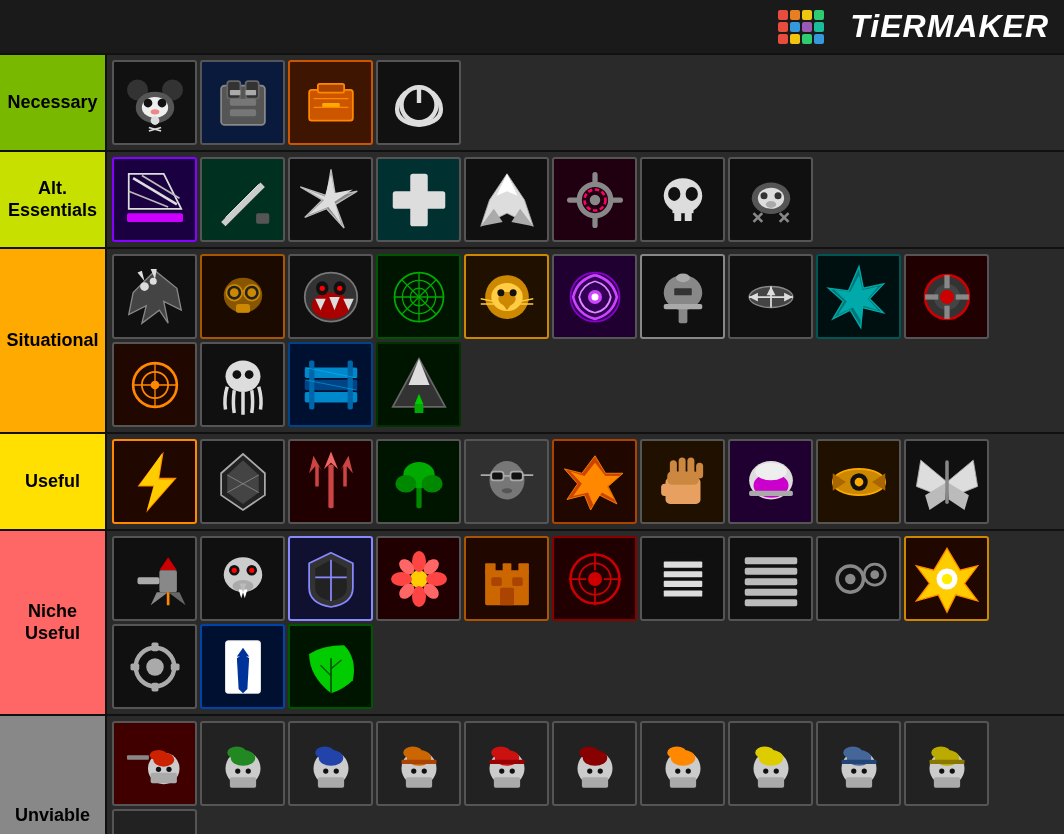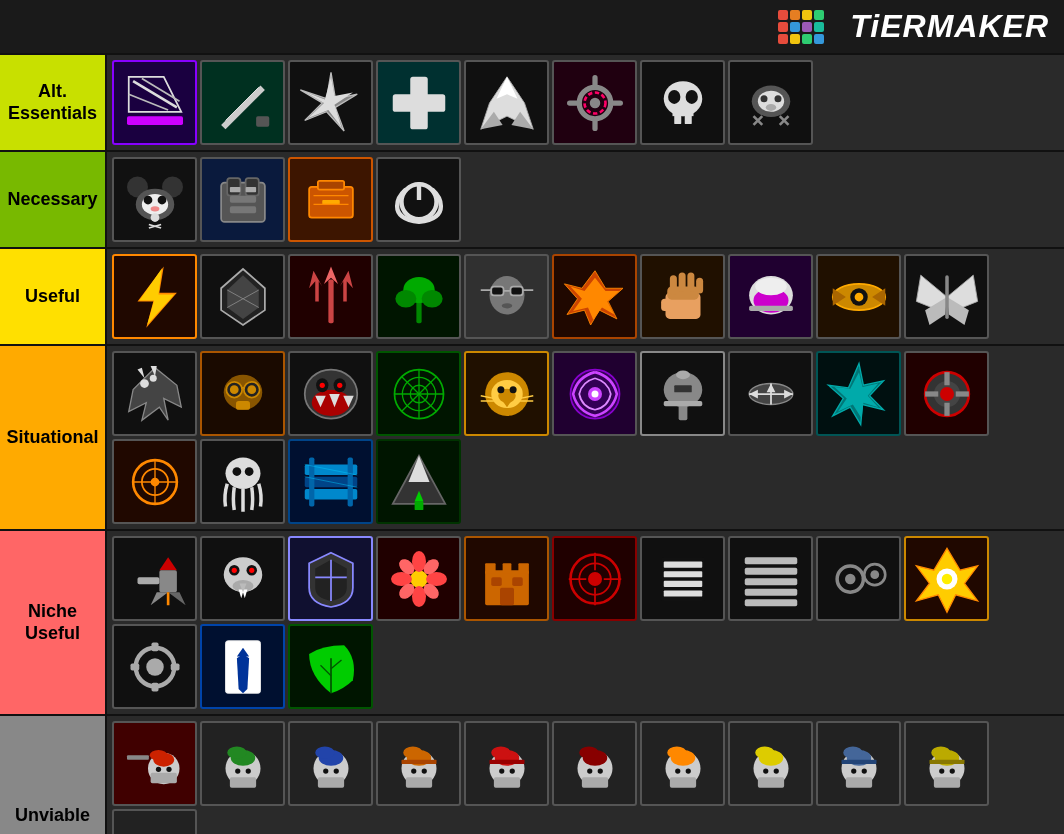--- a/index.html
+++ b/index.html
@@ -122,20 +122,76 @@
       <div class="logo-dot" style="background:#2ecc71;"></div>
       <div class="logo-dot" style="background:#3498db;"></div>
     </div>
     <div class="logo-text">TiERMAKER</div>
   </div>
 </div>
 
 <div>
 
   <div class="tier-row">
+    <div class="tier-label necessary">Necessary</div>
+    <div class="tier-content">
+
+      <div class="item-icon" style="background:#111;">
+        <svg viewBox="0 0 80 80">
+          <rect width="80" height="80" fill="#111"></rect>
+          <circle cx="20" cy="25" r="12" fill="#333"></circle>
+          <circle cx="60" cy="25" r="12" fill="#333"></circle>
+          <ellipse cx="40" cy="45" rx="22" ry="18" fill="#555"></ellipse>
+          <ellipse cx="40" cy="45" rx="15" ry="12" fill="#eee"></ellipse>
+          <circle cx="32" cy="40" r="5" fill="#111"></circle>
+          <circle cx="48" cy="40" r="5" fill="#111"></circle>
+          <ellipse cx="40" cy="50" rx="5" ry="3" fill="#e88"></ellipse>
+
+          <circle cx="40" cy="60" r="5" fill="#ddd"></circle>
+          <line x1="33" y1="68" x2="47" y2="72" stroke="#ddd" stroke-width="2"></line>
+          <line x1="47" y1="68" x2="33" y2="72" stroke="#ddd" stroke-width="2"></line>
+        </svg>
+      </div>
+
+      <div class="item-icon" style="background:#0a1a3d;">
+        <svg viewBox="0 0 80 80">
+          <rect width="80" height="80" fill="#0a1a3d"></rect>
+          <rect x="15" y="20" width="50" height="45" rx="4" fill="#555" stroke="#888" stroke-width="2"></rect>
+          <rect x="22" y="15" width="15" height="20" rx="3" fill="#333" stroke="#666" stroke-width="2"></rect>
+          <rect x="43" y="15" width="15" height="20" rx="3" fill="#333" stroke="#666" stroke-width="2"></rect>
+          <rect x="25" y="35" width="30" height="8" rx="2" fill="#777"></rect>
+          <rect x="25" y="47" width="30" height="8" rx="2" fill="#777"></rect>
+          <rect x="25" y="25" width="12" height="6" rx="1" fill="#aaa"></rect>
+          <rect x="43" y="25" width="12" height="6" rx="1" fill="#aaa"></rect>
+        </svg>
+      </div>
+
+      <div class="item-icon" style="background:#3d1500; border-color:#cc5500;">
+        <svg viewBox="0 0 80 80">
+          <rect width="80" height="80" fill="#3d1500"></rect>
+          <rect x="15" y="25" width="50" height="35" rx="3" fill="#cc5500" stroke="#ff8800" stroke-width="2"></rect>
+          <rect x="25" y="18" width="30" height="10" rx="2" fill="#aa4400" stroke="#ff8800" stroke-width="2"></rect>
+          <rect x="30" y="40" width="20" height="5" rx="1" fill="#ffaa00"></rect>
+          <line x1="20" y1="35" x2="60" y2="35" stroke="#ff8800" stroke-width="1.5"></line>
+          <line x1="20" y1="45" x2="60" y2="45" stroke="#ff8800" stroke-width="1.5"></line>
+        </svg>
+      </div>
+
+      <div class="item-icon" style="background:#111;">
+        <svg viewBox="0 0 80 80">
+          <rect width="80" height="80" fill="#111"></rect>
+          <circle cx="40" cy="42" r="20" fill="none" stroke="#ddd" stroke-width="5"></circle>
+          <line x1="40" y1="20" x2="40" y2="40" stroke="#ddd" stroke-width="5"></line>
+          <path d="M25 28 Q15 37 15 47 Q15 62 40 65 Q65 62 65 47 Q65 37 55 28" fill="none" stroke="#ddd" stroke-width="5"></path>
+        </svg>
+      </div>
+    </div>
+  </div>
+
+  <div class="tier-row">
     <div class="tier-label alt-essentials">
       <span style="white-space:pre-line;">Alt. Essentials</span>
     </div>
     <div class="tier-content">
 
       <div class="item-icon" style="background:#1a0040; border-color:#8800ff;">
         <svg viewBox="0 0 80 80">
           <rect width="80" height="80" fill="#1a0040"></rect>
           <rect x="8" y="55" width="64" height="10" rx="2" fill="#cc00ff"></rect>
           <polygon points="10,10 50,10 70,50 10,50" fill="none" stroke="#ddd" stroke-width="2"></polygon>
@@ -211,189 +267,20 @@
 
           <ellipse cx="40" cy="38" rx="22" ry="18" fill="#555"></ellipse>
           <ellipse cx="40" cy="38" rx="15" ry="12" fill="#ddd"></ellipse>
           <circle cx="32" cy="35" r="4" fill="#333"></circle>
           <circle cx="48" cy="35" r="4" fill="#333"></circle>
           <ellipse cx="40" cy="45" rx="6" ry="4" fill="#aaa"></ellipse>
           <line x1="20" y1="55" x2="30" y2="65" stroke="#888" stroke-width="3"></line>
           <line x1="20" y1="65" x2="30" y2="55" stroke="#888" stroke-width="3"></line>
           <line x1="50" y1="55" x2="60" y2="65" stroke="#888" stroke-width="3"></line>
           <line x1="50" y1="65" x2="60" y2="55" stroke="#888" stroke-width="3"></line>
-        </svg>
-      </div>
-    </div>
-  </div>
-
-  <div class="tier-row">
-    <div class="tier-label necessary">Necessary</div>
-    <div class="tier-content">
-
-      <div class="item-icon" style="background:#111;">
-        <svg viewBox="0 0 80 80">
-          <rect width="80" height="80" fill="#111"></rect>
-          <circle cx="20" cy="25" r="12" fill="#333"></circle>
-          <circle cx="60" cy="25" r="12" fill="#333"></circle>
-          <ellipse cx="40" cy="45" rx="22" ry="18" fill="#555"></ellipse>
-          <ellipse cx="40" cy="45" rx="15" ry="12" fill="#eee"></ellipse>
-          <circle cx="32" cy="40" r="5" fill="#111"></circle>
-          <circle cx="48" cy="40" r="5" fill="#111"></circle>
-          <ellipse cx="40" cy="50" rx="5" ry="3" fill="#e88"></ellipse>
-
-          <circle cx="40" cy="60" r="5" fill="#ddd"></circle>
-          <line x1="33" y1="68" x2="47" y2="72" stroke="#ddd" stroke-width="2"></line>
-          <line x1="47" y1="68" x2="33" y2="72" stroke="#ddd" stroke-width="2"></line>
-        </svg>
-      </div>
-
-      <div class="item-icon" style="background:#0a1a3d;">
-        <svg viewBox="0 0 80 80">
-          <rect width="80" height="80" fill="#0a1a3d"></rect>
-          <rect x="15" y="20" width="50" height="45" rx="4" fill="#555" stroke="#888" stroke-width="2"></rect>
-          <rect x="22" y="15" width="15" height="20" rx="3" fill="#333" stroke="#666" stroke-width="2"></rect>
-          <rect x="43" y="15" width="15" height="20" rx="3" fill="#333" stroke="#666" stroke-width="2"></rect>
-          <rect x="25" y="35" width="30" height="8" rx="2" fill="#777"></rect>
-          <rect x="25" y="47" width="30" height="8" rx="2" fill="#777"></rect>
-          <rect x="25" y="25" width="12" height="6" rx="1" fill="#aaa"></rect>
-          <rect x="43" y="25" width="12" height="6" rx="1" fill="#aaa"></rect>
-        </svg>
-      </div>
-
-      <div class="item-icon" style="background:#3d1500; border-color:#cc5500;">
-        <svg viewBox="0 0 80 80">
-          <rect width="80" height="80" fill="#3d1500"></rect>
-          <rect x="15" y="25" width="50" height="35" rx="3" fill="#cc5500" stroke="#ff8800" stroke-width="2"></rect>
-          <rect x="25" y="18" width="30" height="10" rx="2" fill="#aa4400" stroke="#ff8800" stroke-width="2"></rect>
-          <rect x="30" y="40" width="20" height="5" rx="1" fill="#ffaa00"></rect>
-          <line x1="20" y1="35" x2="60" y2="35" stroke="#ff8800" stroke-width="1.5"></line>
-          <line x1="20" y1="45" x2="60" y2="45" stroke="#ff8800" stroke-width="1.5"></line>
-        </svg>
-      </div>
-
-      <div class="item-icon" style="background:#111;">
-        <svg viewBox="0 0 80 80">
-          <rect width="80" height="80" fill="#111"></rect>
-          <circle cx="40" cy="42" r="20" fill="none" stroke="#ddd" stroke-width="5"></circle>
-          <line x1="40" y1="20" x2="40" y2="40" stroke="#ddd" stroke-width="5"></line>
-          <path d="M25 28 Q15 37 15 47 Q15 62 40 65 Q65 62 65 47 Q65 37 55 28" fill="none" stroke="#ddd" stroke-width="5"></path>
-        </svg>
-      </div>
-    </div>
-  </div>
-
-  <div class="tier-row">
-    <div class="tier-label useful">Useful</div>
-    <div class="tier-content">
-
-      <div class="item-icon" style="background:#200800; border-color:#ff8800;">
-        <svg viewBox="0 0 80 80">
-          <rect width="80" height="80" fill="#200800"></rect>
-          <polygon points="50,5 20,45 38,45 30,75 65,35 45,35" fill="#ff8800"></polygon>
-          <polygon points="48,7 22,44 39,44 31,72 62,37 44,37" fill="#ffcc00"></polygon>
-        </svg>
-      </div>
-
-      <div class="item-icon" style="background:#101010;">
-        <svg viewBox="0 0 80 80">
-          <rect width="80" height="80" fill="#101010"></rect>
-          <polygon points="40,8 65,30 65,55 40,72 15,55 15,30" fill="#222" stroke="#aaa" stroke-width="2"></polygon>
-          <polygon points="40,15 58,32 58,52 40,65 22,52 22,32" fill="#444"></polygon>
-          <line x1="22" y1="32" x2="58" y2="52" stroke="#888" stroke-width="1"></line>
-          <line x1="58" y1="32" x2="22" y2="52" stroke="#888" stroke-width="1"></line>
-        </svg>
-      </div>
-
-      <div class="item-icon" style="background:#200000;">
-        <svg viewBox="0 0 80 80">
-          <rect width="80" height="80" fill="#200000"></rect>
-          <rect x="37" y="20" width="6" height="50" rx="2" fill="#cc4444"></rect>
-          <polygon points="40,5 32,25 40,18 48,25" fill="#ee6666"></polygon>
-          <polygon points="20,10 15,30 22,22 22,45 26,45 26,22 30,28" fill="#cc4444"></polygon>
-          <polygon points="60,10 65,30 58,22 58,45 54,45 54,22 50,28" fill="#cc4444"></polygon>
-        </svg>
-      </div>
-
-      <div class="item-icon" style="background:#001500;">
-        <svg viewBox="0 0 80 80">
-          <rect width="80" height="80" fill="#001500"></rect>
-          <rect x="37" y="40" width="6" height="30" rx="2" fill="#008800"></rect>
-          <ellipse cx="40" cy="32" rx="18" ry="15" fill="#00aa00"></ellipse>
-          <ellipse cx="25" cy="42" rx="12" ry="10" fill="#008800"></ellipse>
-          <ellipse cx="55" cy="42" rx="12" ry="10" fill="#008800"></ellipse>
-        </svg>
-      </div>
-
-      <div class="item-icon" style="background:#303030;">
-        <svg viewBox="0 0 80 80">
-          <rect width="80" height="80" fill="#303030"></rect>
-          <circle cx="40" cy="30" r="12" fill="#555" stroke="#aaa" stroke-width="2"></circle>
-
-          <ellipse cx="40" cy="38" rx="20" ry="22" fill="#777"></ellipse>
-          <rect x="22" y="28" width="14" height="10" rx="3" fill="#111" stroke="#aaa" stroke-width="2"></rect>
-          <rect x="44" y="28" width="14" height="10" rx="3" fill="#111" stroke="#aaa" stroke-width="2"></rect>
-          <line x1="36" y1="33" x2="44" y2="33" stroke="#aaa" stroke-width="2"></line>
-          <ellipse cx="40" cy="50" rx="6" ry="3" fill="#555"></ellipse>
-          <line x1="10" y1="32" x2="22" y2="32" stroke="#aaa" stroke-width="2"></line>
-          <line x1="58" y1="32" x2="70" y2="32" stroke="#aaa" stroke-width="2"></line>
-        </svg>
-      </div>
-
-      <div class="item-icon" style="background:#200800; border-color:#aa4400;">
-        <svg viewBox="0 0 80 80">
-          <rect width="80" height="80" fill="#200800"></rect>
-          <polygon points="40,10 25,30 5,25 20,42 8,60 28,55 35,72 45,55 65,65 55,45 72,30 52,30" fill="#cc4400" stroke="#ff8800" stroke-width="1"></polygon>
-          <polygon points="40,18 28,33 12,28 25,42 15,56 32,52 38,66 48,52 62,60 54,45 68,33 52,33" fill="#ff8800"></polygon>
-        </svg>
-      </div>
-
-      <div class="item-icon" style="background:#201000;">
-        <svg viewBox="0 0 80 80">
-          <rect width="80" height="80" fill="#201000"></rect>
-          <rect x="20" y="35" width="40" height="30" rx="5" fill="#e8a060"></rect>
-          <rect x="22" y="28" width="36" height="15" rx="5" fill="#cc8840"></rect>
-          <rect x="25" y="15" width="8" height="22" rx="4" fill="#cc8840"></rect>
-          <rect x="35" y="12" width="8" height="22" rx="4" fill="#cc8840"></rect>
-          <rect x="45" y="12" width="8" height="22" rx="4" fill="#cc8840"></rect>
-          <rect x="55" y="18" width="8" height="18" rx="4" fill="#cc8840"></rect>
-          <rect x="15" y="42" width="10" height="14" rx="4" fill="#e8a060"></rect>
-        </svg>
-      </div>
-
-      <div class="item-icon" style="background:#200030;">
-        <svg viewBox="0 0 80 80">
-          <rect width="80" height="80" fill="#200030"></rect>
-          <ellipse cx="40" cy="38" rx="25" ry="22" fill="#ddd"></ellipse>
-          <ellipse cx="40" cy="44" rx="20" ry="14" fill="#cc00cc"></ellipse>
-          <rect x="15" y="50" width="50" height="6" rx="2" fill="#aaa"></rect>
-          <ellipse cx="40" cy="28" rx="18" ry="10" fill="#eee"></ellipse>
-        </svg>
-      </div>
-
-      <div class="item-icon" style="background:#201000;">
-        <svg viewBox="0 0 80 80">
-          <rect width="80" height="80" fill="#201000"></rect>
-          <ellipse cx="40" cy="40" rx="30" ry="15" fill="#cc8800" stroke="#ffaa00" stroke-width="2"></ellipse>
-          <circle cx="40" cy="40" r="10" fill="#111"></circle>
-          <circle cx="40" cy="40" r="5" fill="#ffaa00"></circle>
-
-          <polygon points="10,30 25,40 10,50" fill="#aa6600"></polygon>
-          <polygon points="70,30 55,40 70,50" fill="#aa6600"></polygon>
-        </svg>
-      </div>
-
-      <div class="item-icon" style="background:#101010;">
-        <svg viewBox="0 0 80 80">
-          <rect width="80" height="80" fill="#101010"></rect>
-          <polygon points="40,40 10,15 5,45 30,55" fill="#ddd" stroke="#aaa" stroke-width="1"></polygon>
-          <polygon points="40,40 70,15 75,45 50,55" fill="#ddd" stroke="#aaa" stroke-width="1"></polygon>
-          <polygon points="40,40 15,55 20,72 38,60" fill="#bbb"></polygon>
-          <polygon points="40,40 65,55 60,72 42,60" fill="#bbb"></polygon>
-          <rect x="38" y="15" width="4" height="50" rx="2" fill="#888"></rect>
         </svg>
       </div>
     </div>
   </div>
 
   <div class="tier-row">
     <div class="tier-label situational">Situational</div>
     <div class="tier-content" style="min-height:180px;">
 
       <div class="item-icon" style="background:#101010;">
@@ -564,20 +451,133 @@
           <polygon points="40,10 10,65 70,65" fill="#333" stroke="#666" stroke-width="2"></polygon>
           <polygon points="40,10 28,40 52,40" fill="#ddd"></polygon>
           <rect x="35" y="62" width="10" height="10" rx="1" fill="#00aa00"></rect>
           <polygon points="40,50 35,62 45,62" fill="#00cc00"></polygon>
         </svg>
       </div>
     </div>
   </div>
 
   <div class="tier-row">
+    <div class="tier-label useful">Useful</div>
+    <div class="tier-content">
+
+      <div class="item-icon" style="background:#200800; border-color:#ff8800;">
+        <svg viewBox="0 0 80 80">
+          <rect width="80" height="80" fill="#200800"></rect>
+          <polygon points="50,5 20,45 38,45 30,75 65,35 45,35" fill="#ff8800"></polygon>
+          <polygon points="48,7 22,44 39,44 31,72 62,37 44,37" fill="#ffcc00"></polygon>
+        </svg>
+      </div>
+
+      <div class="item-icon" style="background:#101010;">
+        <svg viewBox="0 0 80 80">
+          <rect width="80" height="80" fill="#101010"></rect>
+          <polygon points="40,8 65,30 65,55 40,72 15,55 15,30" fill="#222" stroke="#aaa" stroke-width="2"></polygon>
+          <polygon points="40,15 58,32 58,52 40,65 22,52 22,32" fill="#444"></polygon>
+          <line x1="22" y1="32" x2="58" y2="52" stroke="#888" stroke-width="1"></line>
+          <line x1="58" y1="32" x2="22" y2="52" stroke="#888" stroke-width="1"></line>
+        </svg>
+      </div>
+
+      <div class="item-icon" style="background:#200000;">
+        <svg viewBox="0 0 80 80">
+          <rect width="80" height="80" fill="#200000"></rect>
+          <rect x="37" y="20" width="6" height="50" rx="2" fill="#cc4444"></rect>
+          <polygon points="40,5 32,25 40,18 48,25" fill="#ee6666"></polygon>
+          <polygon points="20,10 15,30 22,22 22,45 26,45 26,22 30,28" fill="#cc4444"></polygon>
+          <polygon points="60,10 65,30 58,22 58,45 54,45 54,22 50,28" fill="#cc4444"></polygon>
+        </svg>
+      </div>
+
+      <div class="item-icon" style="background:#001500;">
+        <svg viewBox="0 0 80 80">
+          <rect width="80" height="80" fill="#001500"></rect>
+          <rect x="37" y="40" width="6" height="30" rx="2" fill="#008800"></rect>
+          <ellipse cx="40" cy="32" rx="18" ry="15" fill="#00aa00"></ellipse>
+          <ellipse cx="25" cy="42" rx="12" ry="10" fill="#008800"></ellipse>
+          <ellipse cx="55" cy="42" rx="12" ry="10" fill="#008800"></ellipse>
+        </svg>
+      </div>
+
+      <div class="item-icon" style="background:#303030;">
+        <svg viewBox="0 0 80 80">
+          <rect width="80" height="80" fill="#303030"></rect>
+          <circle cx="40" cy="30" r="12" fill="#555" stroke="#aaa" stroke-width="2"></circle>
+
+          <ellipse cx="40" cy="38" rx="20" ry="22" fill="#777"></ellipse>
+          <rect x="22" y="28" width="14" height="10" rx="3" fill="#111" stroke="#aaa" stroke-width="2"></rect>
+          <rect x="44" y="28" width="14" height="10" rx="3" fill="#111" stroke="#aaa" stroke-width="2"></rect>
+          <line x1="36" y1="33" x2="44" y2="33" stroke="#aaa" stroke-width="2"></line>
+          <ellipse cx="40" cy="50" rx="6" ry="3" fill="#555"></ellipse>
+          <line x1="10" y1="32" x2="22" y2="32" stroke="#aaa" stroke-width="2"></line>
+          <line x1="58" y1="32" x2="70" y2="32" stroke="#aaa" stroke-width="2"></line>
+        </svg>
+      </div>
+
+      <div class="item-icon" style="background:#200800; border-color:#aa4400;">
+        <svg viewBox="0 0 80 80">
+          <rect width="80" height="80" fill="#200800"></rect>
+          <polygon points="40,10 25,30 5,25 20,42 8,60 28,55 35,72 45,55 65,65 55,45 72,30 52,30" fill="#cc4400" stroke="#ff8800" stroke-width="1"></polygon>
+          <polygon points="40,18 28,33 12,28 25,42 15,56 32,52 38,66 48,52 62,60 54,45 68,33 52,33" fill="#ff8800"></polygon>
+        </svg>
+      </div>
+
+      <div class="item-icon" style="background:#201000;">
+        <svg viewBox="0 0 80 80">
+          <rect width="80" height="80" fill="#201000"></rect>
+          <rect x="20" y="35" width="40" height="30" rx="5" fill="#e8a060"></rect>
+          <rect x="22" y="28" width="36" height="15" rx="5" fill="#cc8840"></rect>
+          <rect x="25" y="15" width="8" height="22" rx="4" fill="#cc8840"></rect>
+          <rect x="35" y="12" width="8" height="22" rx="4" fill="#cc8840"></rect>
+          <rect x="45" y="12" width="8" height="22" rx="4" fill="#cc8840"></rect>
+          <rect x="55" y="18" width="8" height="18" rx="4" fill="#cc8840"></rect>
+          <rect x="15" y="42" width="10" height="14" rx="4" fill="#e8a060"></rect>
+        </svg>
+      </div>
+
+      <div class="item-icon" style="background:#200030;">
+        <svg viewBox="0 0 80 80">
+          <rect width="80" height="80" fill="#200030"></rect>
+          <ellipse cx="40" cy="38" rx="25" ry="22" fill="#ddd"></ellipse>
+          <ellipse cx="40" cy="44" rx="20" ry="14" fill="#cc00cc"></ellipse>
+          <rect x="15" y="50" width="50" height="6" rx="2" fill="#aaa"></rect>
+          <ellipse cx="40" cy="28" rx="18" ry="10" fill="#eee"></ellipse>
+        </svg>
+      </div>
+
+      <div class="item-icon" style="background:#201000;">
+        <svg viewBox="0 0 80 80">
+          <rect width="80" height="80" fill="#201000"></rect>
+          <ellipse cx="40" cy="40" rx="30" ry="15" fill="#cc8800" stroke="#ffaa00" stroke-width="2"></ellipse>
+          <circle cx="40" cy="40" r="10" fill="#111"></circle>
+          <circle cx="40" cy="40" r="5" fill="#ffaa00"></circle>
+
+          <polygon points="10,30 25,40 10,50" fill="#aa6600"></polygon>
+          <polygon points="70,30 55,40 70,50" fill="#aa6600"></polygon>
+        </svg>
+      </div>
+
+      <div class="item-icon" style="background:#101010;">
+        <svg viewBox="0 0 80 80">
+          <rect width="80" height="80" fill="#101010"></rect>
+          <polygon points="40,40 10,15 5,45 30,55" fill="#ddd" stroke="#aaa" stroke-width="1"></polygon>
+          <polygon points="40,40 70,15 75,45 50,55" fill="#ddd" stroke="#aaa" stroke-width="1"></polygon>
+          <polygon points="40,40 15,55 20,72 38,60" fill="#bbb"></polygon>
+          <polygon points="40,40 65,55 60,72 42,60" fill="#bbb"></polygon>
+          <rect x="38" y="15" width="4" height="50" rx="2" fill="#888"></rect>
+        </svg>
+      </div>
+    </div>
+  </div>
+
+  <div class="tier-row">
     <div class="tier-label niche-picks">
       <span style="white-space:pre-line;">Niche Useful</span>
     </div>
     <div class="tier-content" style="min-height:180px;">
 
       <div class="item-icon" style="background:#101010;">
         <svg viewBox="0 0 80 80">
           <rect width="80" height="80" fill="#101010"></rect>
           <polygon points="55,15 65,30 45,30" fill="#cc0000"></polygon>
           <rect x="45" y="30" width="20" height="25" rx="2" fill="#888"></rect>

